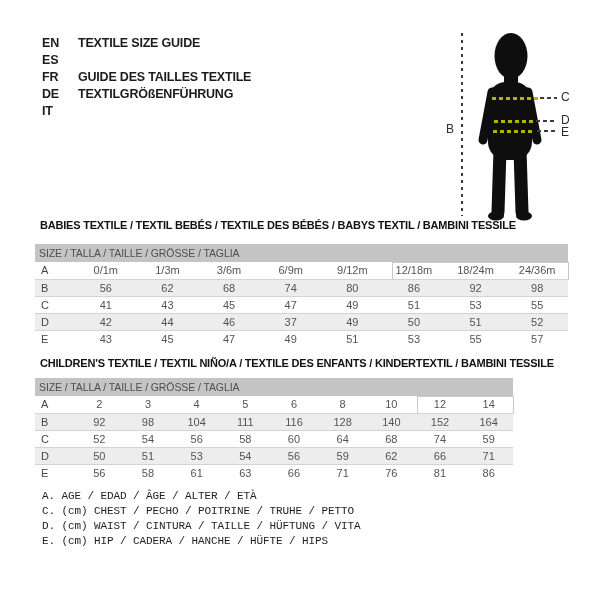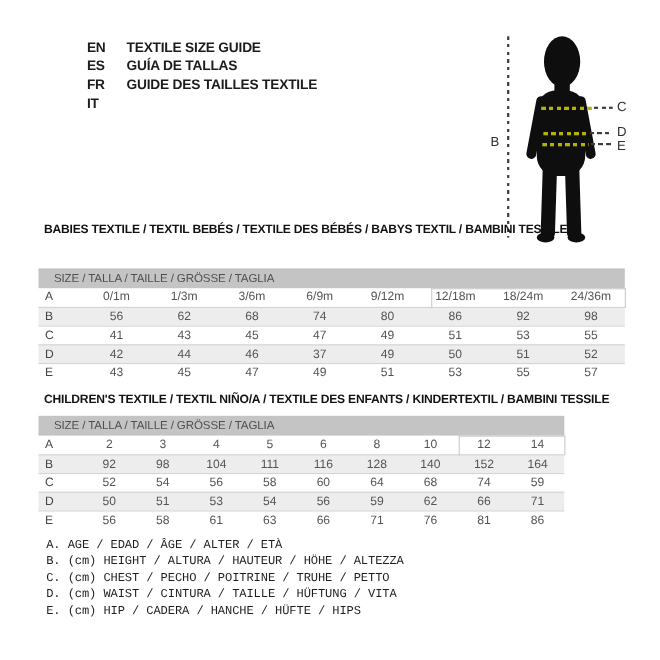--- a/index.html
+++ b/index.html
@@ -1,40 +1,40 @@
 <!DOCTYPE html>
 <html style="--silhouette: #0e0e0e; --measure-yellow: #b2b400; --dash-dark: #3c3c3c; --header-bar: #c4c4c4; --row-shade: #ededed;"><head>
 <meta charset="utf-8">
 <style>
   html,body{margin:0;padding:0;background:#fff;}
   .page{
     position:relative;width:600px;height:600px;background:#fff;overflow:hidden;
     font-family:"Liberation Sans", sans-serif;color:#1a1a1a;
   }
   
-  .lang-list{position:absolute;left:42px;top:35px;margin-left:37px;}
+  .lang-list{position:absolute;left:42px;top:35px;}
   .lang-row{display:grid;grid-template-columns:36px auto;line-height:17px;
     font-size:12.5px;font-weight:bold;letter-spacing:-0.2px;color:#1c1c1c;}
   
   .figure{position:absolute;left:0;top:0;width:600px;height:240px;}
   .svg-sil{position:absolute;left:477px;top:32px;}
   .vline{position:absolute;left:461px;top:33px;width:2px;height:183px;
     background:repeating-linear-gradient(to bottom,var(--dash-dark,#3c3c3c) 0 3px,transparent 3px 7px);}
   .b-label,.m-label{position:absolute;font-size:12px;color:#2e2e2e;line-height:13px;}
   .b-label{left:446px;top:123px;}
   .dotline{position:absolute;height:3px;
     background:repeating-linear-gradient(to right,var(--measure-yellow,#b2b400) 0 4px,transparent 4px 7px);}
   .dashline{position:absolute;height:2px;
     background:repeating-linear-gradient(to right,var(--dash-dark,#3c3c3c) 0 4px,transparent 4px 7px);}
   
   .section-title{position:absolute;left:40px;font-size:11px;font-weight:bold;
     letter-spacing:-0.2px;color:#121212;white-space:nowrap;}
   .size-table{position:absolute;left:35px;}
   .thead{height:18px;line-height:18px;background:var(--header-bar,#c4c4c4);
-    color:#4f4f4f;font-size:10.5px;padding-left:14px;letter-spacing:-0.1px;}
+    color:#4f4f4f;font-size:10.5px;padding-left:4px;letter-spacing:-0.1px;}
   .trow{display:grid;height:17px;line-height:17px;font-size:11px;color:#545454;
     position:relative;z-index:1;}
   .trow.shade{background:var(--row-shade,#ededed);}
   .trow.bline{border-top:1px solid #d4d4d4;height:16px;line-height:16px;}
   .rlabel{padding-left:6px;text-align:left;color:#464646;}
   .cell{text-align:center;}
   .hl-box{position:absolute;z-index:2;pointer-events:none;
     border:1px solid #c9c9c9;border-bottom:none;background:transparent;}
   
   .legend{position:absolute;left:42px;top:489px;}
@@ -45,25 +45,28 @@
 
 <div class="page">
 
   <div class="lang-list" id="lang-list">
       <div class="lang-row">
         <span>EN</span>
         <span>TEXTILE SIZE GUIDE</span>
       </div>
       <div class="lang-row">
         <span>ES</span>
-        <span>GUÍA DE TALLAS</span>
       </div>
       <div class="lang-row">
         <span>FR</span>
         <span>GUIDE DES TAILLES TEXTILE</span>
+      </div>
+      <div class="lang-row">
+        <span>DE</span>
+        <span>TEXTILGRÖßENFÜHRUNG</span>
       </div>
       <div class="lang-row">
         <span>IT</span>
       </div>
     </div>
 
   <div class="figure">
     <svg class="svg-sil" width="66" height="190" viewBox="0 0 66 190">
       <g fill="#0e0e0e" stroke="#0e0e0e">
         <ellipse cx="34" cy="24" rx="16.5" ry="23" stroke="none"></ellipse>
@@ -87,21 +90,21 @@
 
     <div class="dotline" style="left:494px;top:120px;width:40px;"></div>
     <div class="dashline" style="left:536px;top:120px;width:21px;"></div>
     <span class="m-label" style="left:561px;top:114px;">D</span>
 
     <div class="dotline" style="left:493px;top:130px;width:42px;"></div>
     <div class="dashline" style="left:537px;top:130px;width:20px;"></div>
     <span class="m-label" style="left:561px;top:126px;">E</span>
   </div>
 
-  <div class="section-title" style="top:203px;">BABIES TEXTILE / TEXTIL BEBÉS / TEXTILE DES BÉBÉS / BABYS TEXTIL / BAMBINI TESSILE</div>
+  <div class="section-title" style="top:219px;">BABIES TEXTILE / TEXTIL BEBÉS / TEXTILE DES BÉBÉS / BABYS TEXTIL / BAMBINI TESSILE</div>
   <div class="size-table" id="babies-table" style="top:244px;width:533px;">
       <div class="thead">SIZE / TALLA / TAILLE / GRÖSSE / TAGLIA</div>
     <div class="hl-box" style="left:357px;top:18px;width:175px;height:17px;"></div>
   <div class="trow" style="grid-template-columns: 40px repeat(8, 1fr);">
         <span class="rlabel">A</span>
         <span class="cell">0/1m</span>
         <span class="cell">1/3m</span>
         <span class="cell">3/6m</span>
         <span class="cell">6/9m</span>
         <span class="cell">9/12m</span>
@@ -216,19 +219,18 @@
         <span class="cell">66</span>
         <span class="cell">71</span>
         <span class="cell">76</span>
         <span class="cell">81</span>
         <span class="cell">86</span>
       </div>
     </div>
 
   <div class="legend" id="legend">
       <div class="legend-line">A. AGE / EDAD / ÂGE / ALTER / ETÀ</div>
-      <div class="legend-line">B. (cm) HEIGHT / ALTURA / HAUTEUR / HÖHE / ALTEZZA</div>
       <div class="legend-line">C. (cm) CHEST / PECHO / POITRINE / TRUHE / PETTO</div>
       <div class="legend-line">D. (cm) WAIST / CINTURA / TAILLE / HÜFTUNG / VITA</div>
       <div class="legend-line">E. (cm) HIP / CADERA / HANCHE / HÜFTE / HIPS</div>
     </div>
 
 </div>
 
 </body></html>

